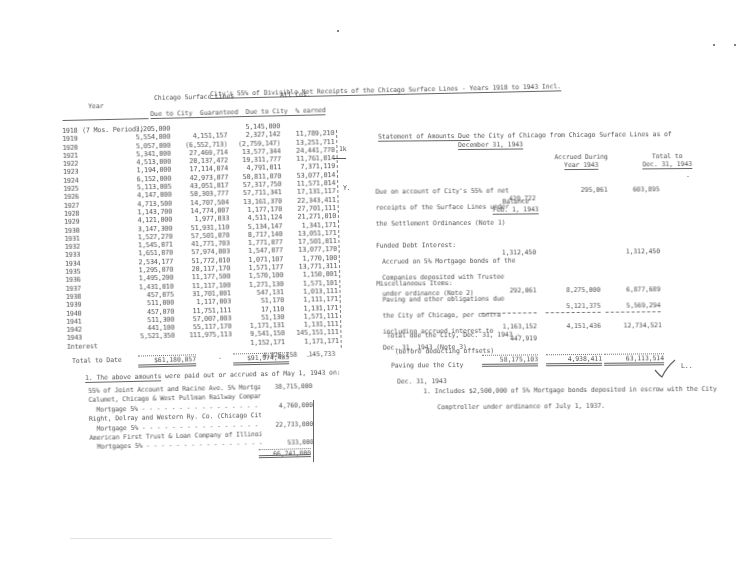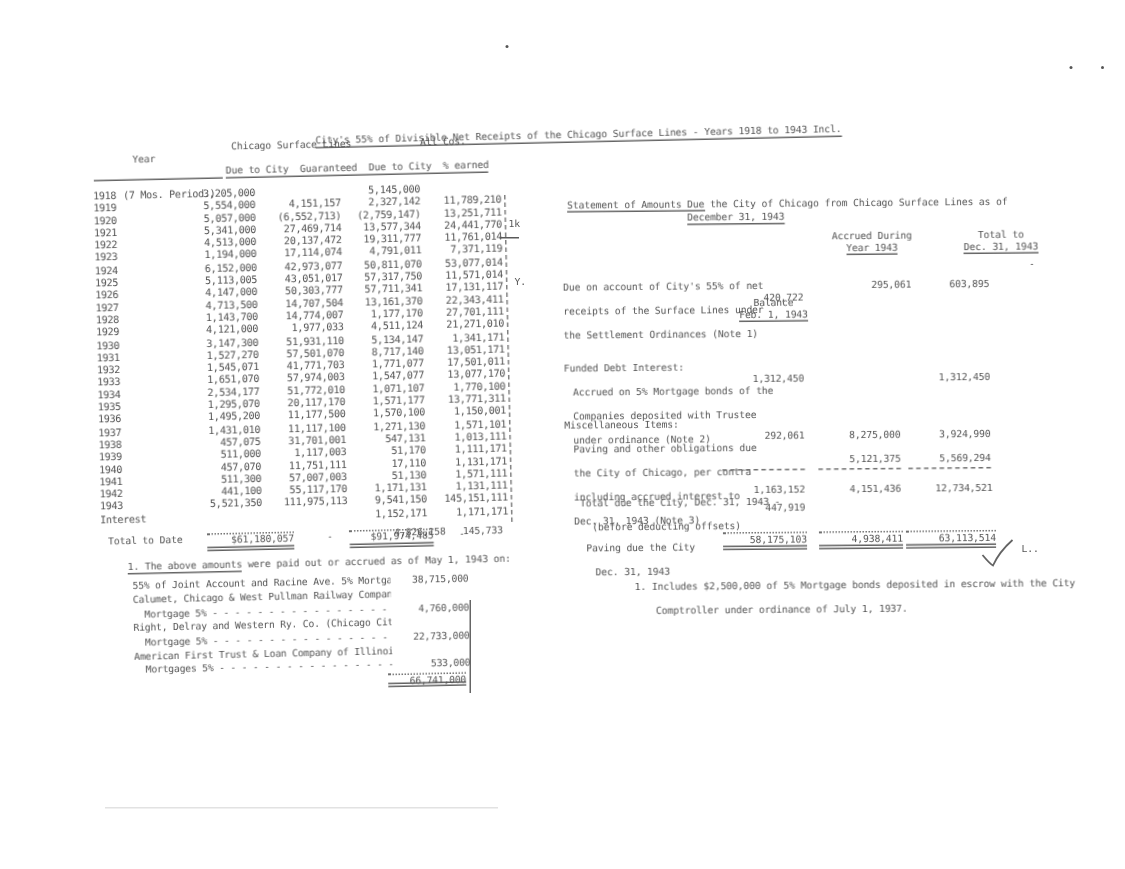--- a/index.html
+++ b/index.html
@@ -138,21 +138,21 @@
 
     <div class="t65" style="position:absolute;left:4px;top:142px;">
       <span>Miscellaneous Items:</span><br>
       <span style="padding-left:6px;">Paving and other obligations due</span><br>
       <span style="padding-left:6px;">the City of Chicago, per contra</span><br>
       <span style="padding-left:6px;">including accrued interest to</span><br>
       <span style="padding-left:6px;">Dec. 31, 1943 (Note 3)</span>
     </div>
     <span class="t65 num" style="position:absolute;left:132px;top:158px;width:55px;">292,061</span>
     <span class="t65 num" style="position:absolute;left:196px;top:158px;width:55px;">8,275,000</span>
-    <span class="t65 num" style="position:absolute;left:256px;top:158px;width:55px;">3,924,990</span>
+    <span class="t65 num" style="position:absolute;left:256px;top:158px;width:55px;">6,877,689</span>
     <span class="t65 num" style="position:absolute;left:132px;top:174px;width:55px;margin-top:32px;">447,919</span>
     <span class="t65 num" style="position:absolute;left:196px;top:174px;width:55px;">5,121,375</span>
     <span class="t65 num" style="position:absolute;left:256px;top:174px;width:55px;">5,569,294</span>
     <span class="dash" style="position:absolute;left:132px;top:178px;width:55px;height:6px;"></span>
     <span class="dash" style="position:absolute;left:196px;top:178px;width:55px;height:6px;"></span>
     <span class="dash" style="position:absolute;left:256px;top:178px;width:55px;height:6px;"></span>
 
     <div class="t65" style="position:absolute;left:14px;top:194px;">
       <span>Total due the City, Dec. 31, 1943 -</span><br>
       <span style="padding-left:8px;">(before deducting offsets)</span>

